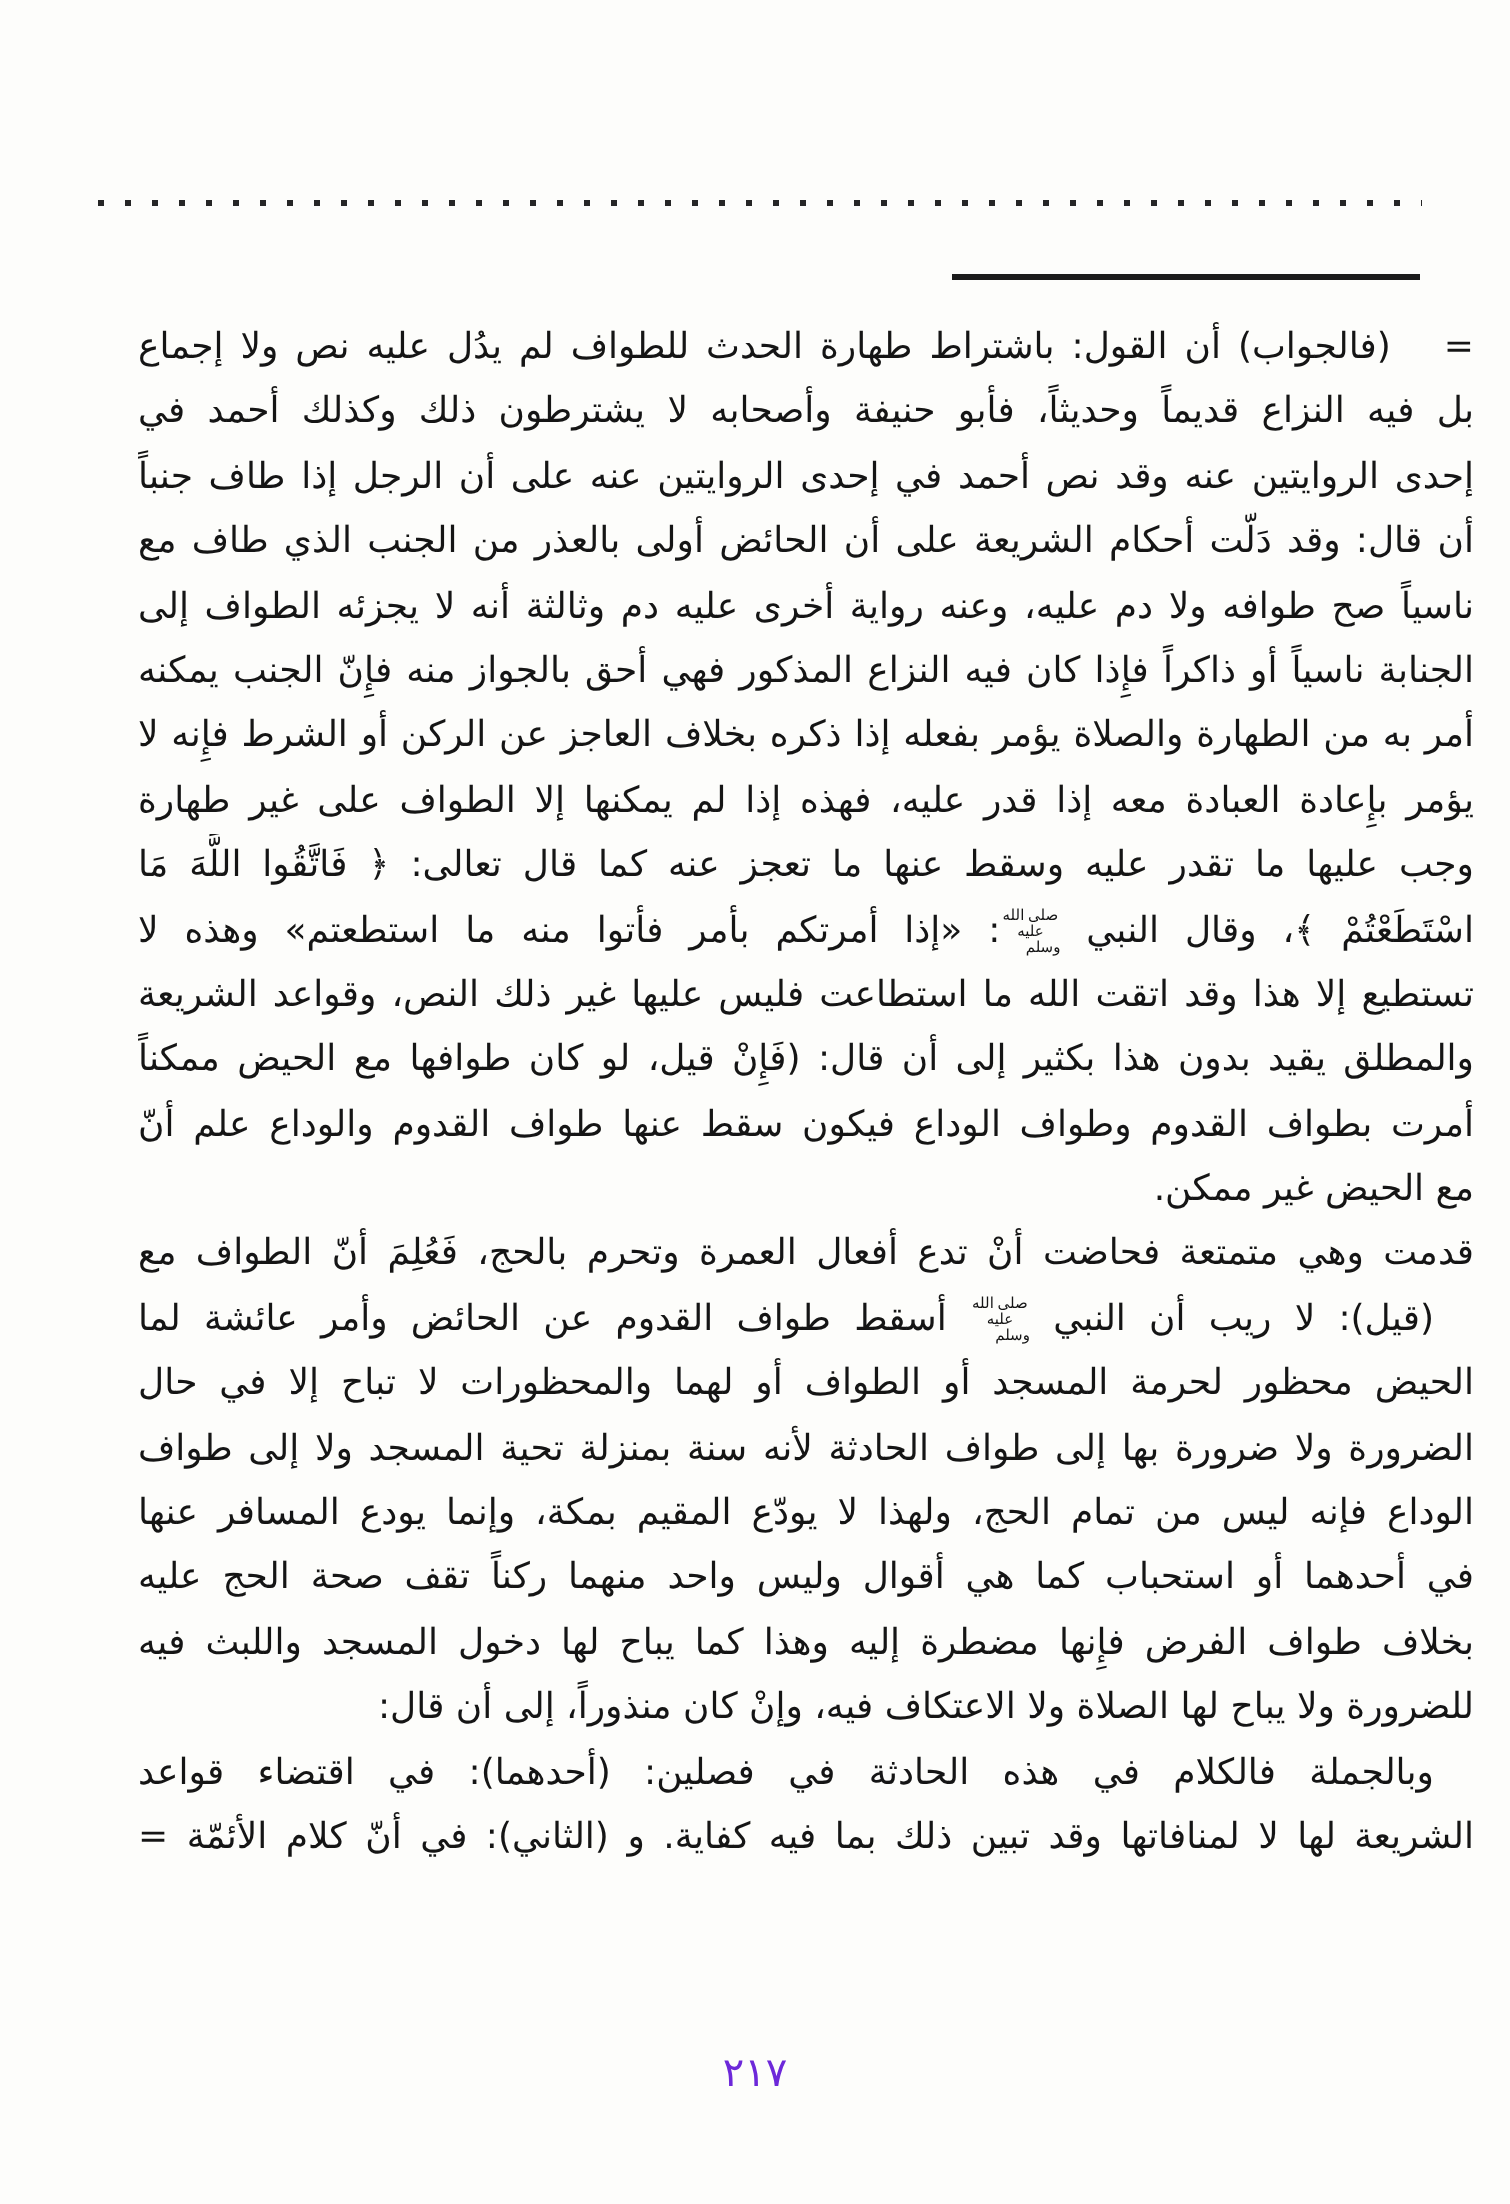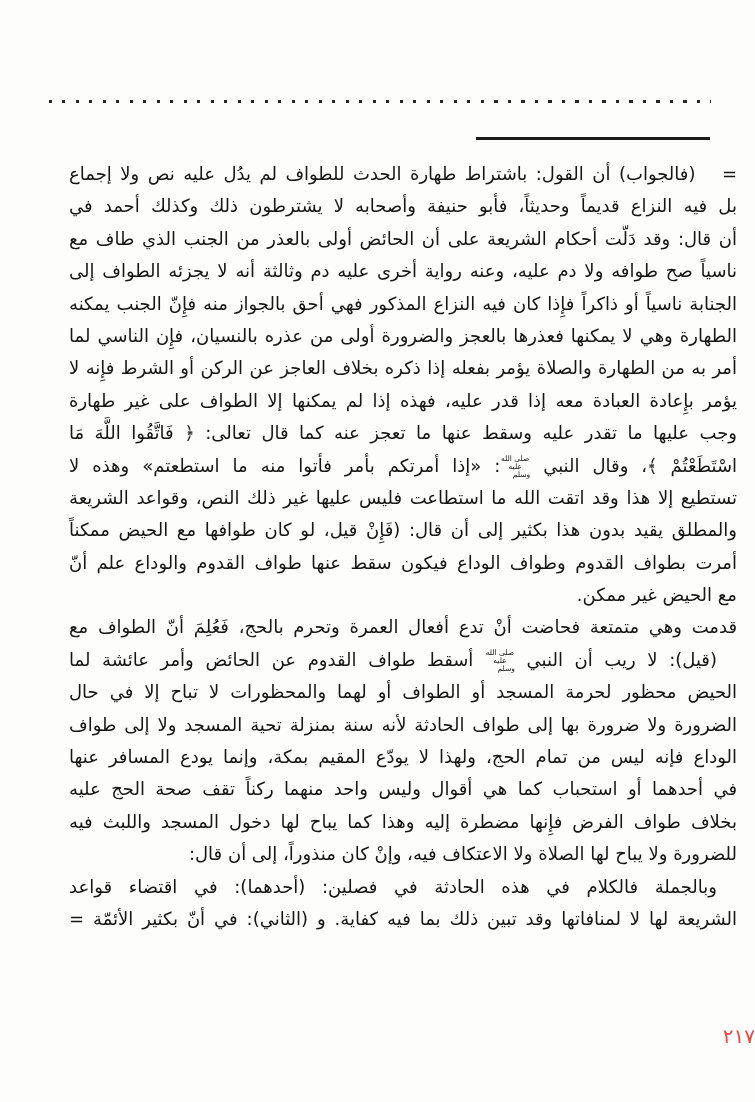--- a/index.html
+++ b/index.html
@@ -48,63 +48,64 @@
   .tl.end { text-align-last: right; }
   .tl.indent { padding-right: 20px; }
   .saw {
     display: inline-block;
     width: 30px;
     font-size: 7.5px;
     line-height: 8px;
     text-align: center;
     vertical-align: middle;
     white-space: normal;
+    font-family: Liberation Serif, serif;
   }
   .page-number {
     position: absolute;
     top: 1024px;
     left: 0;
     width: 755px;
-    text-align: right;
+    text-align: center;
     font-size: 20px;
     letter-spacing: 2px;
-    color: #ef4444;
+    color: #6d28d9;
   }
 </style>
 </head>
 <body>
 
 <div class="page">
 
   <div class="dotted-line"></div>
 
   <div class="footnote-rule"></div>
 
   <div class="body-block" lang="ar">
     <div class="tl">=   (فالجواب) أن القول: باشتراط طهارة الحدث للطواف لم يدُل عليه نص ولا إجماع</div>
     <div class="tl">بل فيه النزاع قديماً وحديثاً، فأبو حنيفة وأصحابه لا يشترطون ذلك وكذلك أحمد في</div>
+    <div class="tl">إحدى الروايتين عنه وقد نص أحمد في إحدى الروايتين عنه على أن الرجل إذا طاف جنباً</div>
     <div class="tl">أن قال: وقد دَلّت أحكام الشريعة على أن الحائض أولى بالعذر من الجنب الذي طاف مع</div>
     <div class="tl">ناسياً صح طوافه ولا دم عليه، وعنه رواية أخرى عليه دم وثالثة أنه لا يجزئه الطواف إلى</div>
     <div class="tl">الجنابة ناسياً أو ذاكراً فإِذا كان فيه النزاع المذكور فهي أحق بالجواز منه فإِنّ الجنب يمكنه</div>
-    <div class="tl">الطهارة وهي لا يمكنها فعذرها بالعجز والضرورة أولى من عذره بالنسيان، فإِن الناسي لما</div>
     <div class="tl">أمر به من الطهارة والصلاة يؤمر بفعله إذا ذكره بخلاف العاجز عن الركن أو الشرط فإِنه لا</div>
     <div class="tl">يؤمر بإِعادة العبادة معه إذا قدر عليه، فهذه إذا لم يمكنها إلا الطواف على غير طهارة</div>
     <div class="tl">وجب عليها ما تقدر عليه وسقط عنها ما تعجز عنه كما قال تعالى: ﴿ فَاتَّقُوا اللَّهَ مَا</div>
     <div class="tl">اسْتَطَعْتُمْ ﴾، وقال النبي <span class="saw">صلى الله عليه وسلم</span>: «إذا أمرتكم بأمر فأتوا منه ما استطعتم» وهذه لا</div>
     <div class="tl">تستطيع إلا هذا وقد اتقت الله ما استطاعت فليس عليها غير ذلك النص، وقواعد الشريعة</div>
     <div class="tl">والمطلق يقيد بدون هذا بكثير إلى أن قال: (فَإِنْ قيل، لو كان طوافها مع الحيض ممكناً</div>
     <div class="tl">أمرت بطواف القدوم وطواف الوداع فيكون سقط عنها طواف القدوم والوداع علم أنّ طوافها</div>
     <div class="tl end">مع الحيض غير ممكن.</div>
     <div class="tl">قدمت وهي متمتعة فحاضت أنْ تدع أفعال العمرة وتحرم بالحج، فَعُلِمَ أنّ الطواف مع</div>
     <div class="tl indent">(قيل): لا ريب أن النبي <span class="saw">صلى الله عليه وسلم</span> أسقط طواف القدوم عن الحائض وأمر عائشة لما</div>
     <div class="tl">الحيض محظور لحرمة المسجد أو الطواف أو لهما والمحظورات لا تباح إلا في حال</div>
     <div class="tl">الضرورة ولا ضرورة بها إلى طواف الحادثة لأنه سنة بمنزلة تحية المسجد ولا إلى طواف</div>
     <div class="tl">الوداع فإنه ليس من تمام الحج، ولهذا لا يودّع المقيم بمكة، وإنما يودع المسافر عنها</div>
     <div class="tl">في أحدهما أو استحباب كما هي أقوال وليس واحد منهما ركناً تقف صحة الحج عليه</div>
     <div class="tl">بخلاف طواف الفرض فإِنها مضطرة إليه وهذا كما يباح لها دخول المسجد واللبث فيه</div>
     <div class="tl end">للضرورة ولا يباح لها الصلاة ولا الاعتكاف فيه، وإنْ كان منذوراً، إلى أن قال:</div>
     <div class="tl indent">وبالجملة فالكلام في هذه الحادثة في فصلين: (أحدهما): في اقتضاء قواعد</div>
-    <div class="tl">الشريعة لها لا لمنافاتها وقد تبين ذلك بما فيه كفاية. و (الثاني): في أنّ بكثير الأئمّة =</div>
+    <div class="tl">الشريعة لها لا لمنافاتها وقد تبين ذلك بما فيه كفاية. و (الثاني): في أنّ كلام الأئمّة =</div>
   </div>
 
   <div class="page-number">٢١٧</div>
 
 </div>
 
 </body></html>

